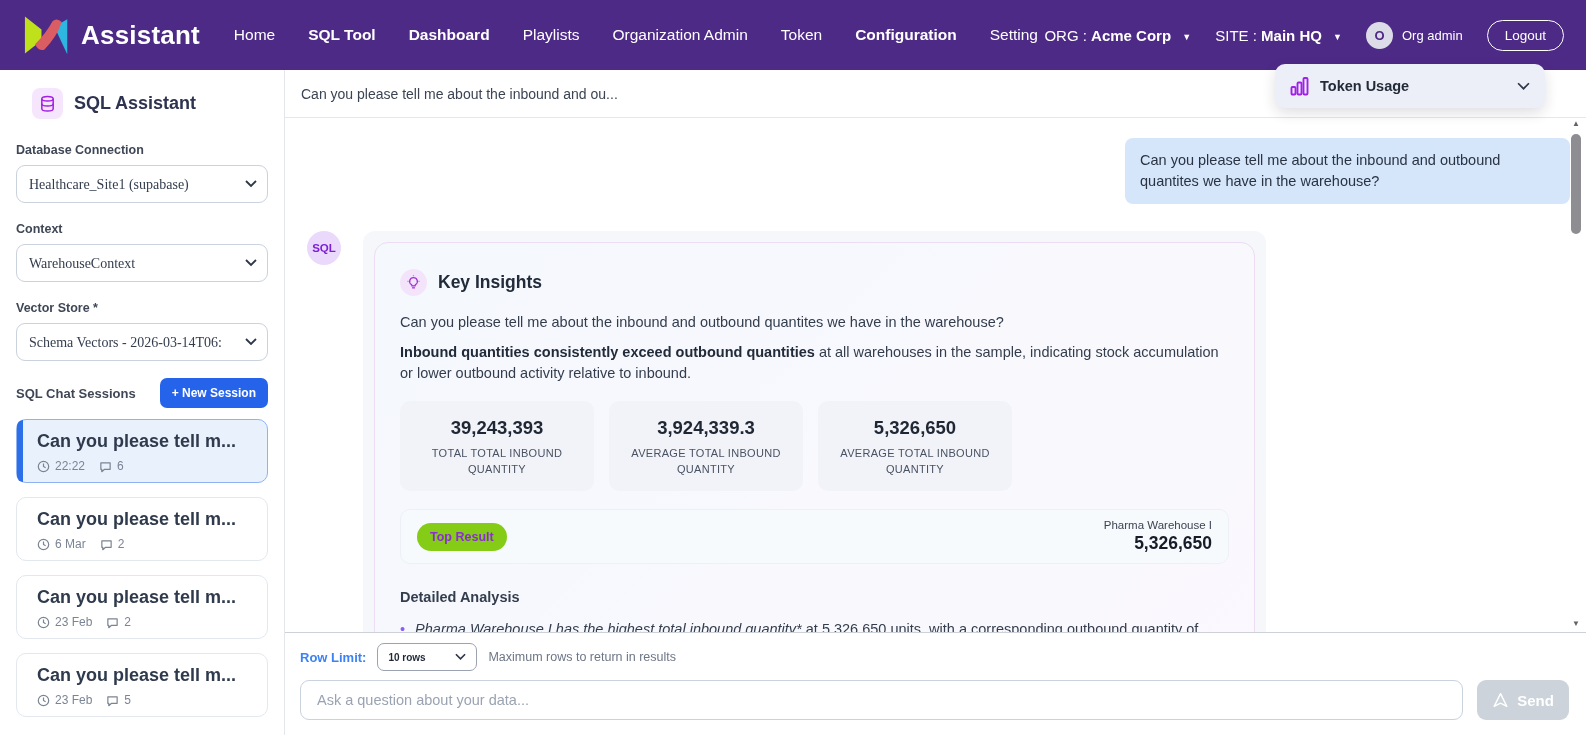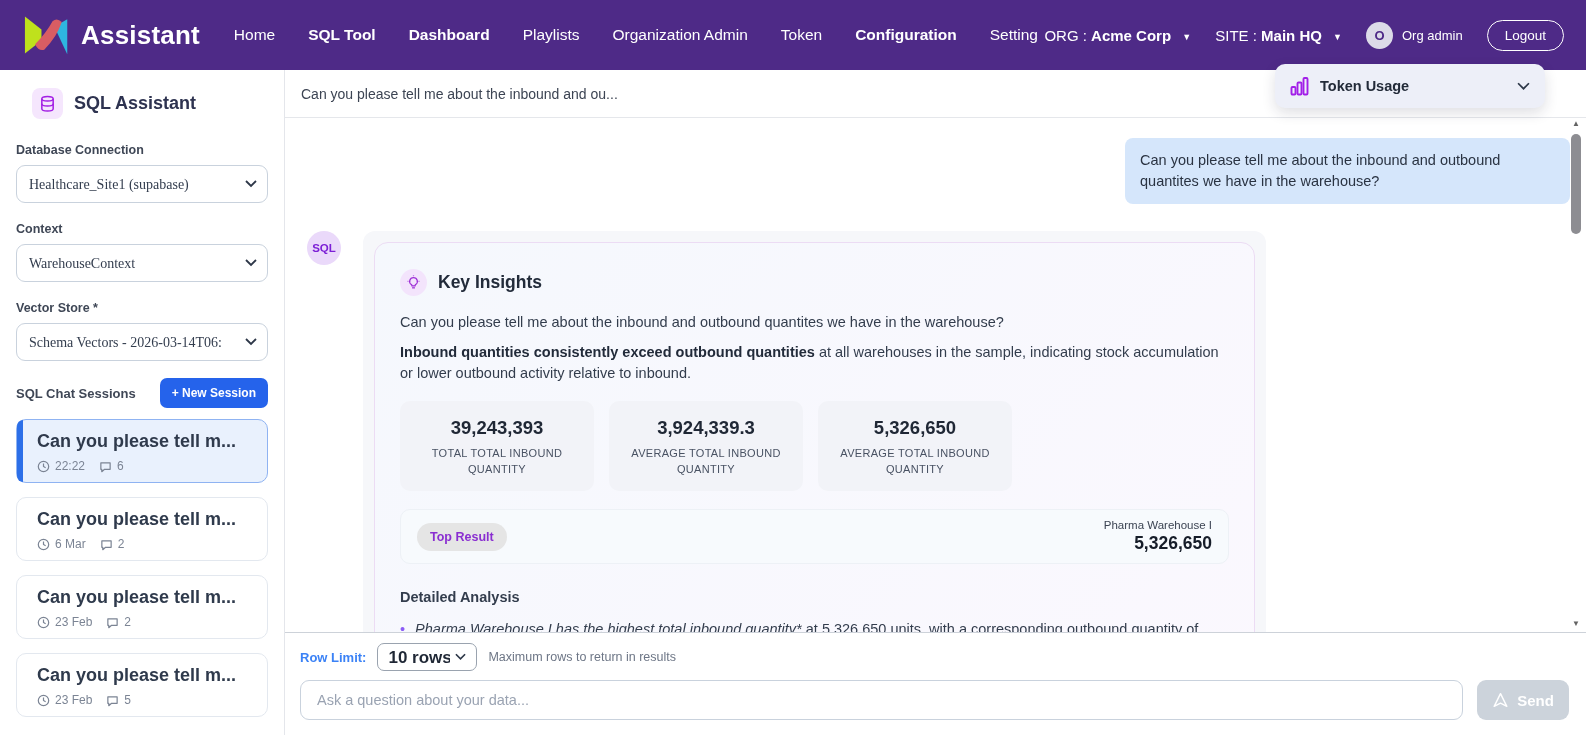--- a/index.html
+++ b/index.html
@@ -96,21 +96,21 @@
   .insights-lead b { font-weight:700; color:#222b3a; }
   .stats-row { display:flex; gap:15px; margin-top:18px; }
   .stat-box { width:194px; background:#f2f3f8; border-radius:10px;
     padding:16px 10px 13px; text-align:center; }
   .stat-value { font-size:18.5px; font-weight:700; color:#1f2735; }
   .stat-label { font-size:11px; color:#495263; margin-top:7px; line-height:1.45;
     letter-spacing:.3px; }
   .top-result { display:flex; align-items:center; justify-content:space-between;
     background:#f7fafd; border:1px solid #edf1f6; border-radius:10px;
     padding:9px 16px; margin-top:18px; }
-  .top-badge { background:#e5e5e5; color:#8a2ed1; font-size:12.5px; font-weight:600;
+  .top-badge { background:#84cc16; color:#8a2ed1; font-size:12.5px; font-weight:600;
     border-radius:999px; padding:7px 13px; }
   .top-right { text-align:right; }
   .top-name { font-size:11.5px; color:#3c4453; }
   .top-value { font-size:17.5px; font-weight:700; color:#161d29; margin-top:2px; }
   .detailed-title { font-size:14.5px; font-weight:700; color:#333d4d; margin-top:25px; }
   .bullet-line { display:flex; gap:10px; margin-top:14px; font-size:14.5px;
     color:#333d4d; line-height:1.4; }
   .bullet-dot { color:#8b5cf6; }
   .bullet-italic { font-style:italic; }
 
@@ -123,21 +123,21 @@
   .sb-thumb { position:absolute; top:4px; left:0; width:10px; height:100px;
     background:#8d8d92; border-radius:6px; cursor:grab; }
 
   
   .bottom-bar { height:103px; border-top:1px solid #cdd2d9; flex-shrink:0;
     padding:9px 17px 0 15px; }
   .rowlimit { display:flex; align-items:center; gap:11px; height:30px; }
   .rowlimit-label { font-size:13px; font-weight:700; color:#3b82f6; }
   .rl-wrap { position:relative; }
   select.rl-select { height:28px; width:100px; border:1px solid #9aa3af;
-    border-radius:7px; font-size:17px; padding:0 26px 0 10px; appearance:none;
+    border-radius:7px; font-size:10px; padding:0 26px 0 10px; appearance:none;
     -webkit-appearance:none; background:#fff; color:#1f2735; font-family:inherit;
     font-weight:600; }
   .rl-helper { font-size:12.5px; color:#6d7686; }
   .input-row { display:flex; gap:14px; margin-top:8px; }
   .ask-input { flex:1; height:40px; border:1px solid #c9d2dd; border-radius:9px;
     padding:0 16px; font-size:14.5px; color:#333; font-family:inherit;
     background:#fff; }
   .ask-input::placeholder { color:#9aa3b2; }
   .send-btn { width:92px; height:40px; background:#ccd3db; border:none;
     border-radius:9px; color:#fff; font-size:15px; font-weight:700; display:flex;

